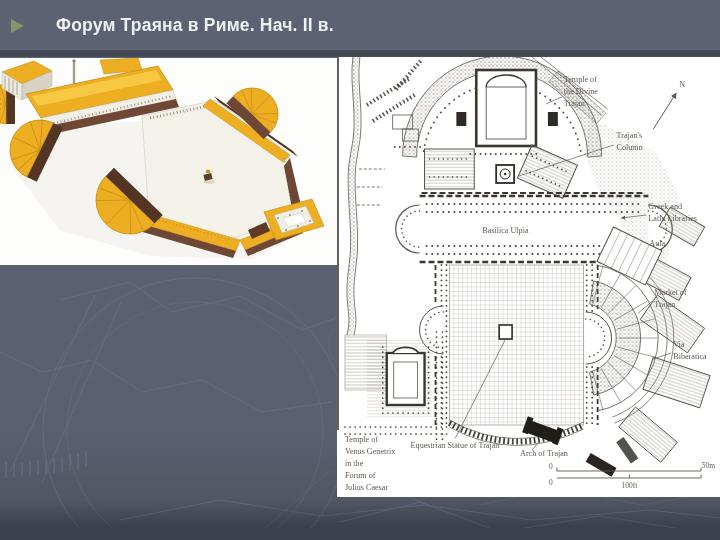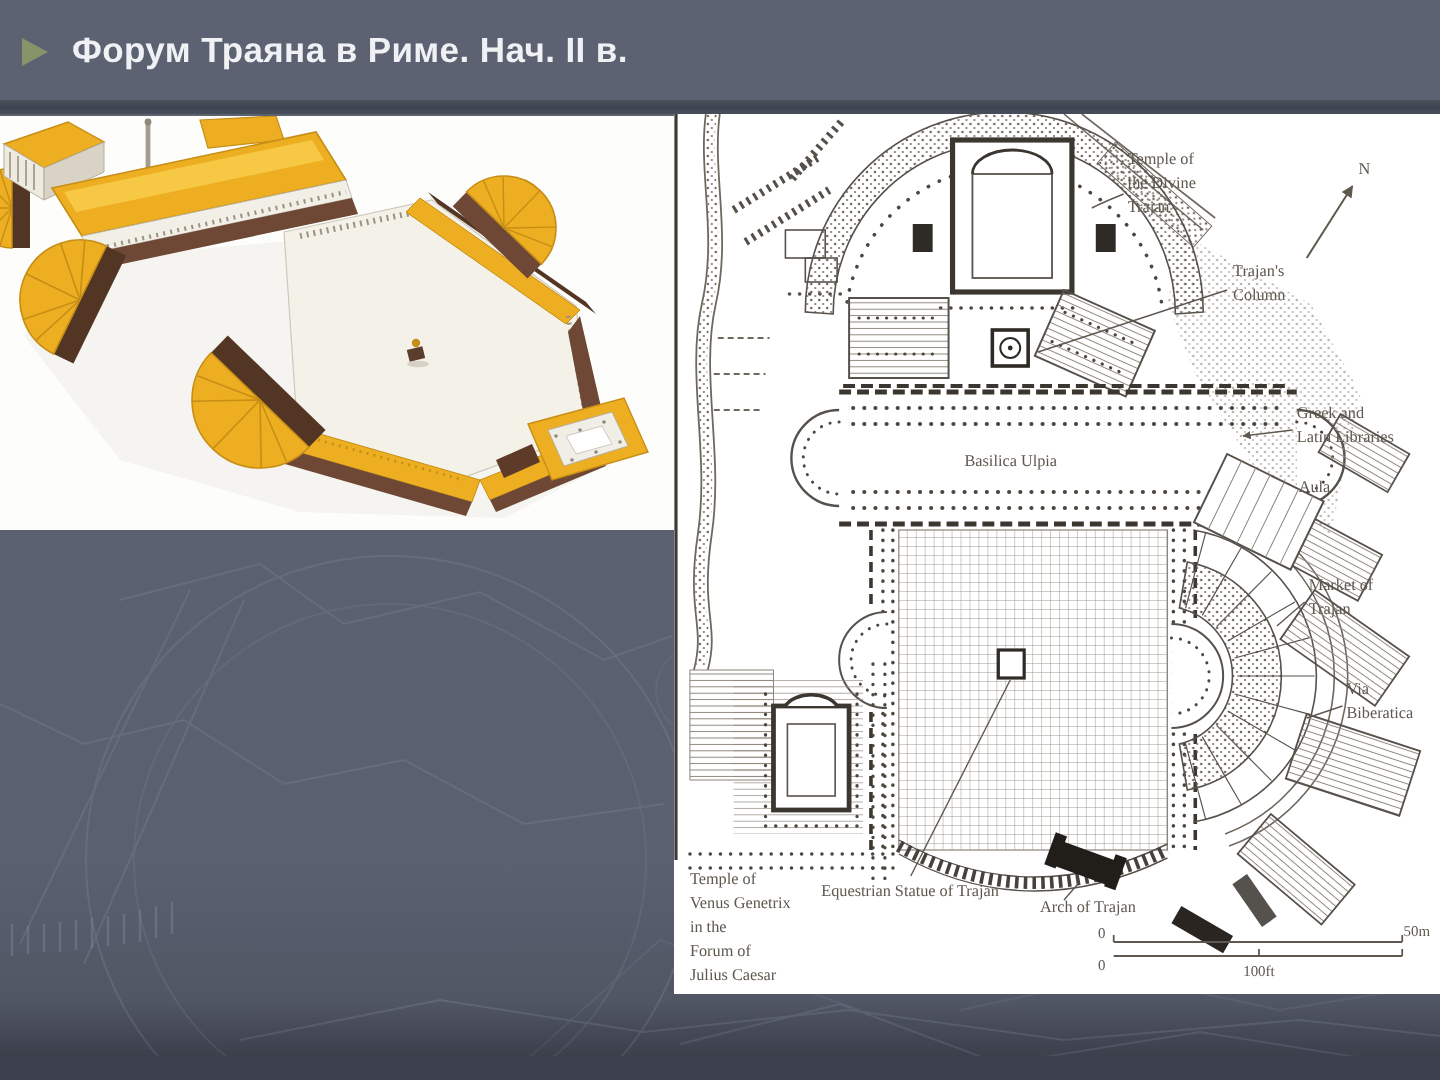--- a/index.html
+++ b/index.html
@@ -6,21 +6,21 @@
   body{width:720px;height:540px;overflow:hidden;background:#4a4f5c;}
   .slide{
     position:relative;width:720px;height:540px;
     background:linear-gradient(#5c6272 0%, #5a6070 80%, #515664 93%, #454a58 100%);
     font-family:"Liberation Sans", sans-serif;
   }
   .bg-ornament{position:absolute;left:0;top:0;z-index:0;}
   .bottom-band{position:absolute;left:0;top:528px;width:720px;height:12px;background:#3c414d;z-index:1;}
   .bottom-fade{position:absolute;left:0;top:500px;width:720px;height:28px;background:linear-gradient(rgba(0,0,0,0),rgba(0,0,0,.18));z-index:1;}
 
-  .header{position:absolute;left:0;top:0;width:720px;height:50px;display:flex;align-items:center;z-index:3;}
+  .header{position:absolute;left:0;top:0;width:720px;height:50px;display:flex;align-items:center;z-index:3;gap:20px;}
   .bullet{width:0;height:0;margin:2px 12px 0 11px;
     border-left:13px solid #879368;border-top:7px solid transparent;border-bottom:7px solid transparent;}
   .title{font-size:17.5px;font-weight:bold;color:#f0f1f4;letter-spacing:.2px;}
   .header-divider{position:absolute;left:0;top:50px;width:720px;height:7px;
     background:linear-gradient(#4a4f5c,#3e4350 55%,#494e5b);z-index:3;}
 
   .recon{position:absolute;left:0;top:58px;width:337px;height:207px;background:#fdfdfc;z-index:2;}
   .plan{position:absolute;left:337px;top:57px;width:383px;height:440px;background:#ffffff;z-index:2;}
   svg{display:block;}
   .pl{font-family:"Liberation Serif", serif;font-size:8.2px;fill:#5f584f;}

